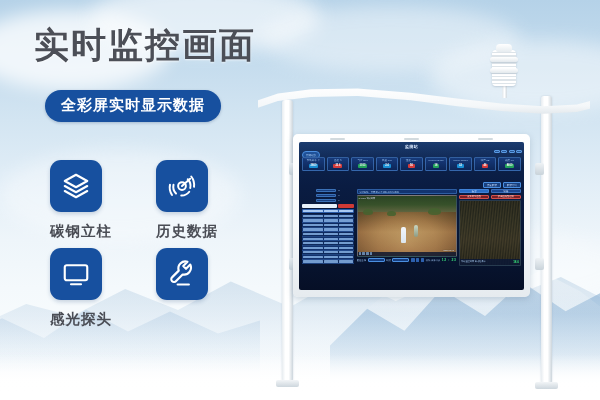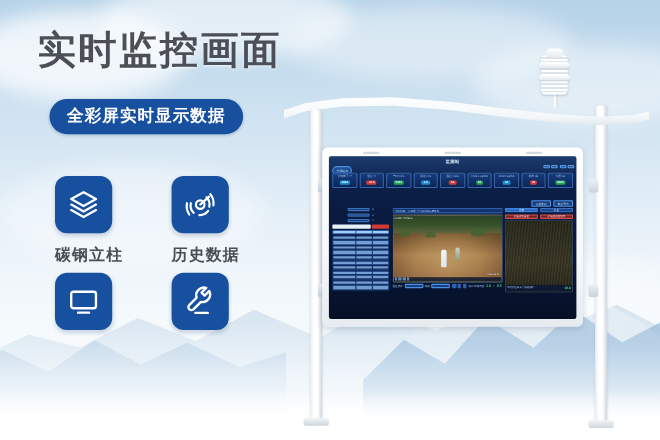--- a/index.html
+++ b/index.html
@@ -403,20 +403,21 @@
     <div class="feat-label">历史数据</div>
   </div>
 
   <div class="feat">
     <div class="tile">
       <svg width="30" height="30" viewBox="0 0 24 24" fill="none" stroke="#ffffff" stroke-width="1.7" stroke-linecap="round" stroke-linejoin="round">
         <rect x="3" y="5" width="18" height="12" rx="1.6"></rect>
         <line x1="8" y1="20.2" x2="16" y2="20.2"></line>
       </svg>
     </div>
+    <div class="feat-label">感光探头</div>
   </div>
 
   <div class="feat">
     <div class="tile">
       <svg width="30" height="30" viewBox="0 0 24 24" fill="none" stroke="#ffffff" stroke-width="1.7" stroke-linecap="round" stroke-linejoin="round">
         <path d="M18.6 4.4 L15.2 7.8 L13.0 5.6 L16.4 2.2 A5.6 5.6 0 0 0 9.4 9.3 L4.2 14.5 A2.2 2.2 0 1 0 7.3 17.6 L12.5 12.4 A5.6 5.6 0 0 0 18.6 4.4 Z"></path>
         <line x1="8.5" y1="20.4" x2="17.5" y2="20.4"></line>
       </svg>
     </div>
   </div>

